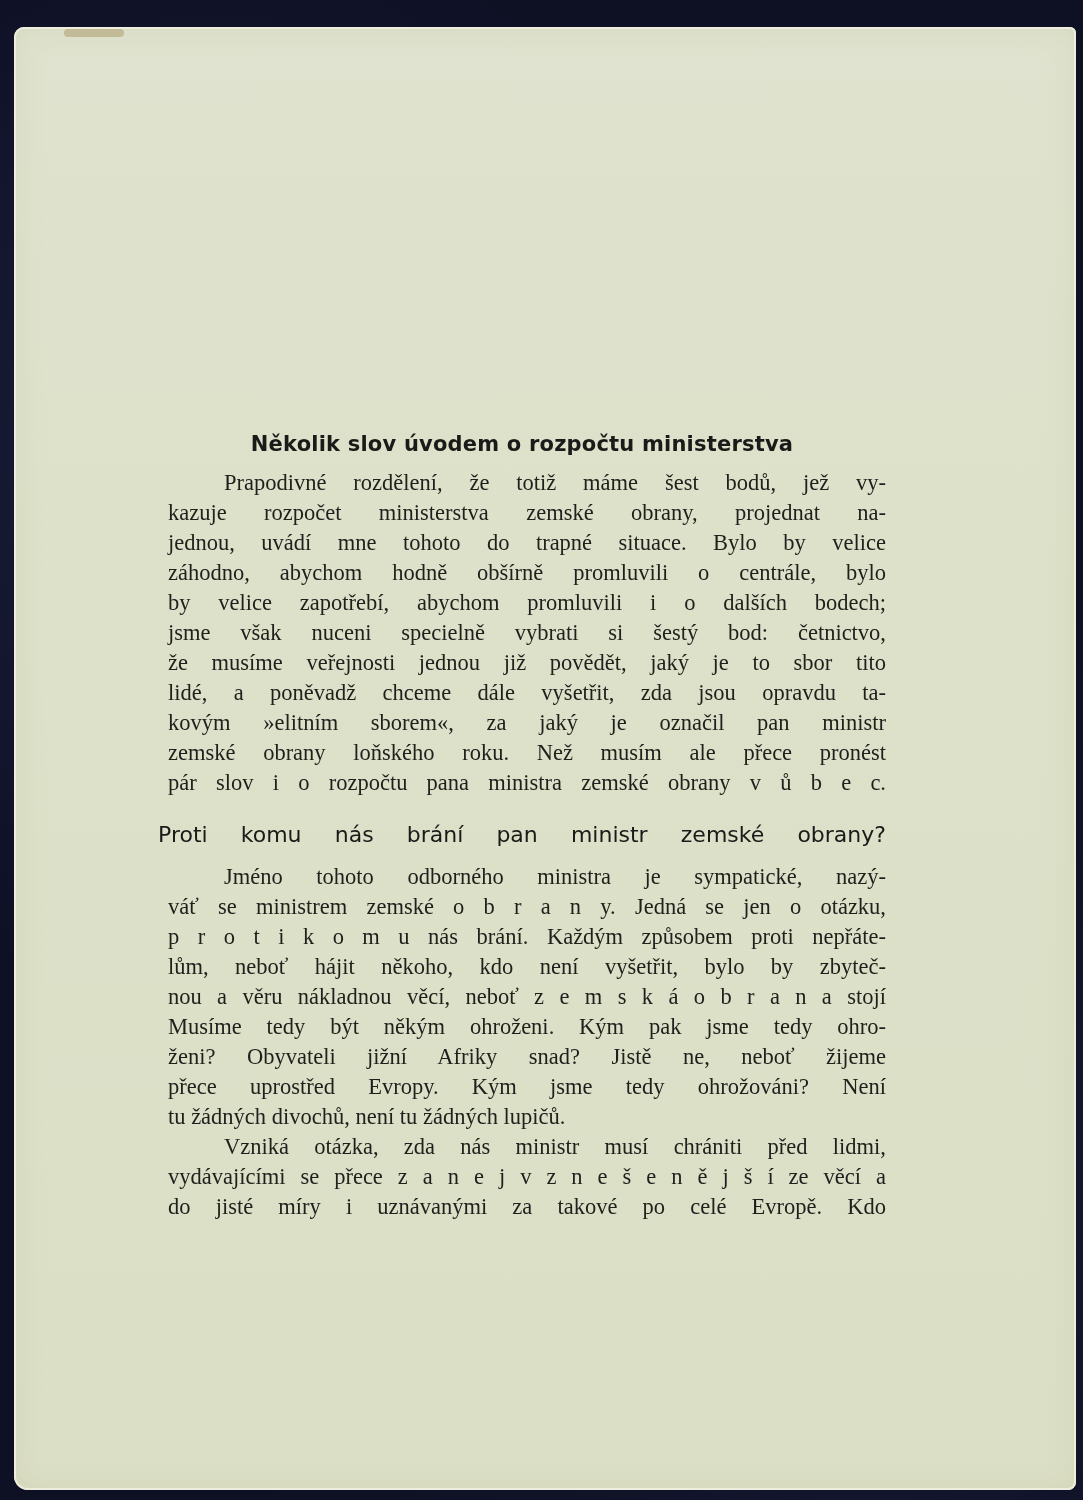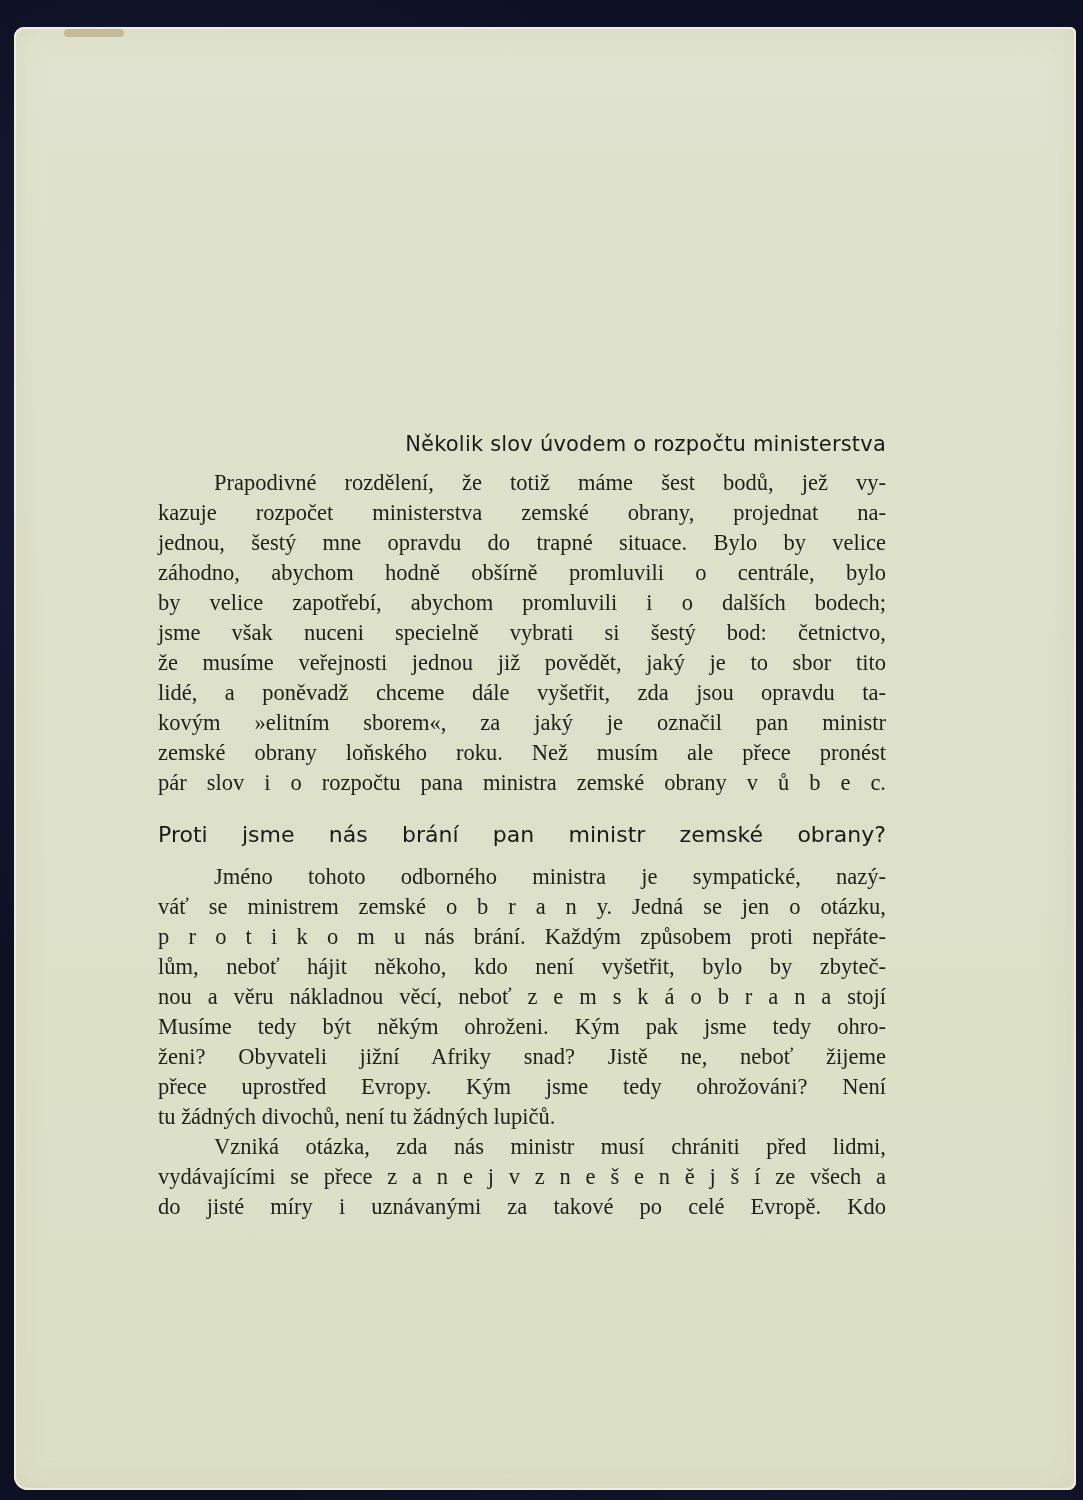--- a/index.html
+++ b/index.html
@@ -42,24 +42,24 @@
     }
     .content {
       position: absolute;
       left: 158px;
       top: 430px;
       width: 728px;
       color: #1d1d1a;
     }
     .h1 {
       font-family: "DejaVu Sans", sans-serif;
-      font-weight: normal;
+      font-weight: bold;
       font-size: 21px;
       line-height: 28px;
-      text-align: right;
+      text-align: center;
       margin: 0 0 10px 0;
       letter-spacing: 0.2px;
       color: #1a1a18;
     }
     .h2 {
       font-family: "DejaVu Sans", sans-serif;
       font-size: 22px;
       line-height: 30px;
       margin: 22px 0 12px 0;
       color: #1a1a18;
@@ -71,20 +71,21 @@
       font-size: 22.5px;
       line-height: 30px;
       margin: 0;
       color: #1f1f1c;
     }
     .line {
       display: block;
       text-align: justify;
       text-align-last: justify;
       white-space: nowrap;
+      margin-left: 10px;
     }
     .line.last {
       text-align-last: left;
     }
     .line.indent {
       padding-left: 56px;
     }
   </style>
 </head>
 <body>
@@ -97,44 +98,44 @@
 
 <div class="content">
 
   <div class="h1">
     <div>Několik slov úvodem o rozpočtu ministerstva</div>
   </div>
 
   <p class="para">
     <span class="line indent">Prapodivné rozdělení, že totiž máme šest bodů, jež vy-</span>
     <span class="line">kazuje rozpočet ministerstva zemské obrany, projednat na-</span>
-    <span class="line">jednou, šestý mne opravdu do trapné situace. Bylo by velice</span>
+    <span class="line">jednou, uvádí mne tohoto do trapné situace. Bylo by velice</span>
     <span class="line">záhodno, abychom hodně obšírně promluvili o centrále, bylo</span>
     <span class="line">by velice zapotřebí, abychom promluvili i o dalších bodech;</span>
     <span class="line">jsme však nuceni specielně vybrati si šestý bod: četnictvo,</span>
     <span class="line">že musíme veřejnosti jednou již povědět, jaký je to sbor tito</span>
     <span class="line">lidé, a poněvadž chceme dále vyšetřit, zda jsou opravdu ta-</span>
     <span class="line">kovým »elitním sborem«, za jaký je označil pan ministr</span>
     <span class="line">zemské obrany loňského roku. Než musím ale přece pronést</span>
     <span class="line">pár slov i o rozpočtu pana ministra zemské obrany v ů b e c.</span>
   </p>
 
-  <div class="h2">Proti jsme nás brání pan ministr zemské obrany?</div>
+  <div class="h2">Proti komu nás brání pan ministr zemské obrany?</div>
 
   <p class="para">
     <span class="line indent">Jméno tohoto odborného ministra je sympatické, nazý-</span>
     <span class="line">váť se ministrem zemské o b r a n y.  Jedná se jen o otázku,</span>
     <span class="line">p r o t i  k o m u nás brání.  Každým způsobem proti nepřáte-</span>
     <span class="line">lům, neboť hájit někoho, kdo není vyšetřit, bylo by zbyteč-</span>
     <span class="line">nou a věru nákladnou věcí, neboť z e m s k á  o b r a n a stojí</span>
     <span class="line">Musíme tedy být někým ohroženi. Kým pak jsme tedy ohro-</span>
     <span class="line">ženi? Obyvateli jižní Afriky snad? Jistě ne, neboť žijeme</span>
     <span class="line">přece uprostřed Evropy. Kým jsme tedy ohrožováni? Není</span>
     <span class="line last">tu žádných divochů, není tu žádných lupičů.</span>
   </p>
 
   <p class="para">
     <span class="line indent">Vzniká otázka, zda nás ministr musí chrániti před lidmi,</span>
-    <span class="line">vydávajícími se přece z a  n e j v z n e š e n ě j š í ze všech a</span>
+    <span class="line">vydávajícími se přece z a  n e j v z n e š e n ě j š í ze věcí a</span>
     <span class="line">do jisté míry i uznávanými za takové po celé Evropě. Kdo</span>
   </p>
 
 </div>
 
 </body></html>

